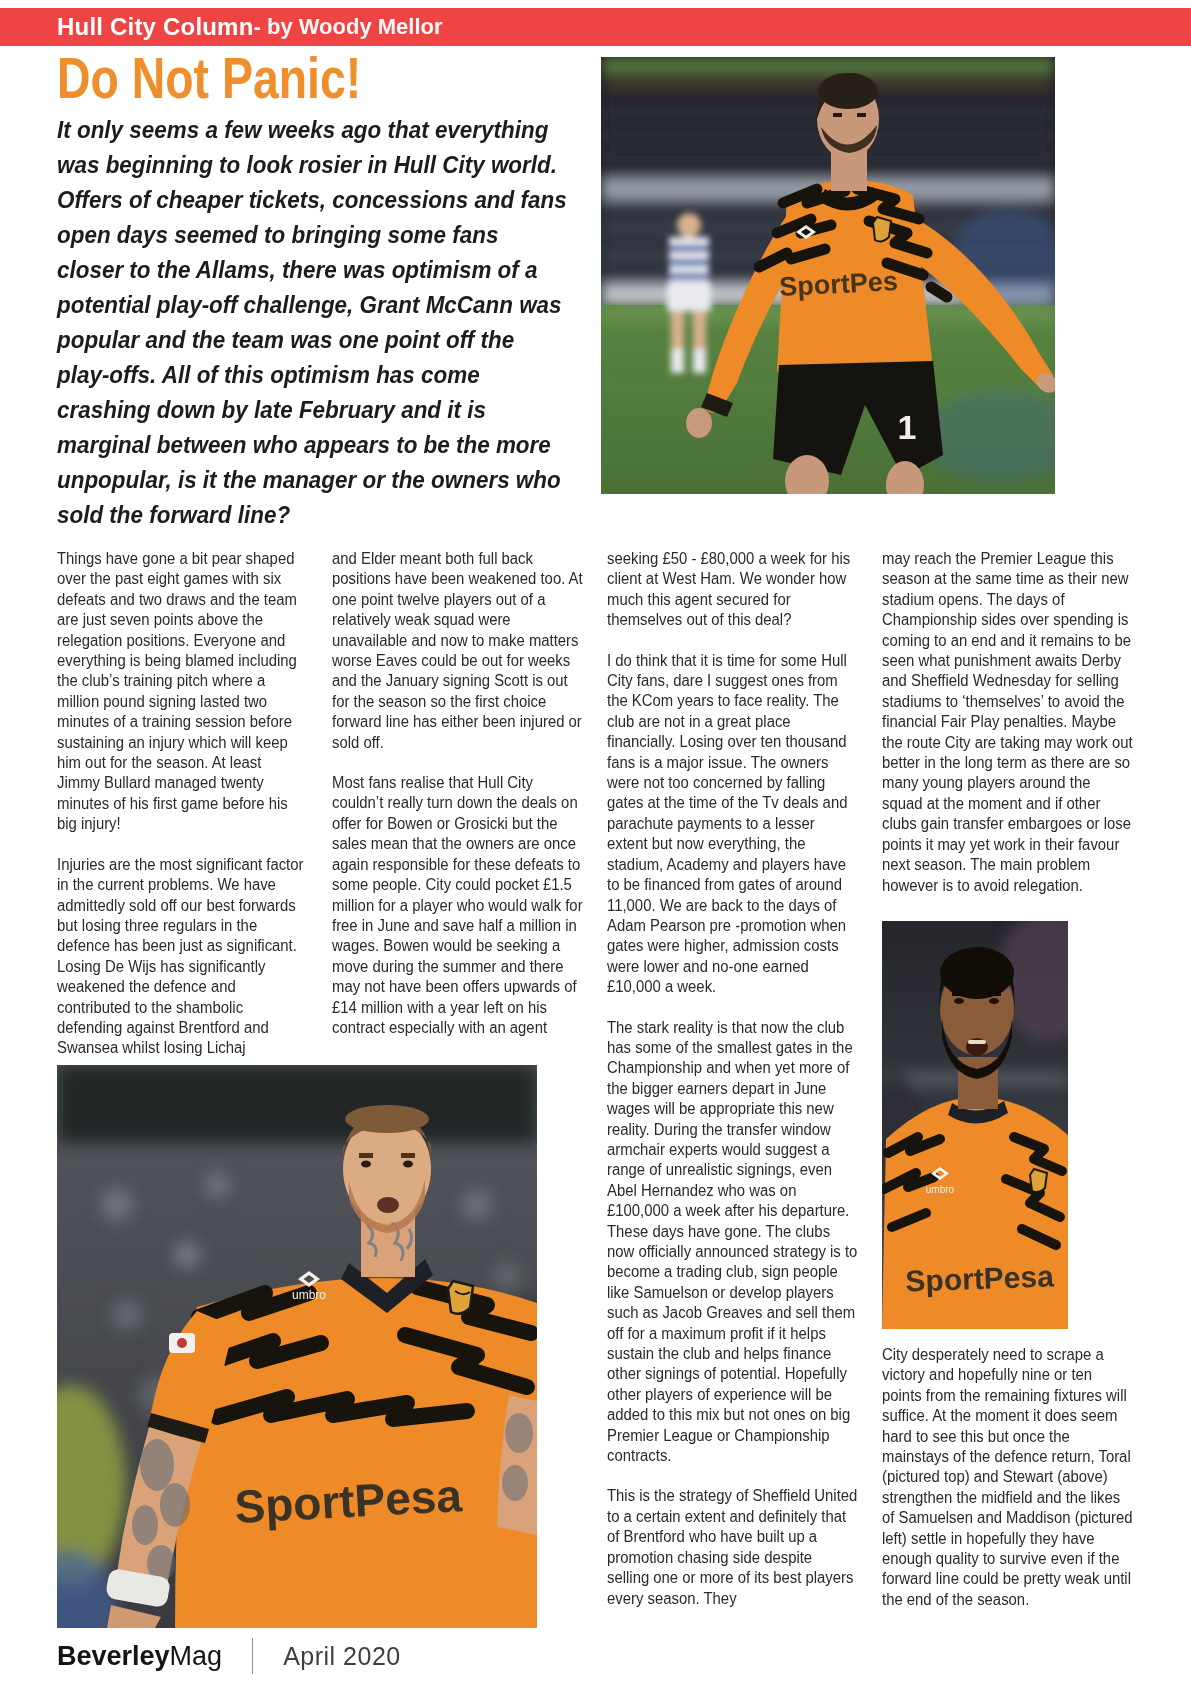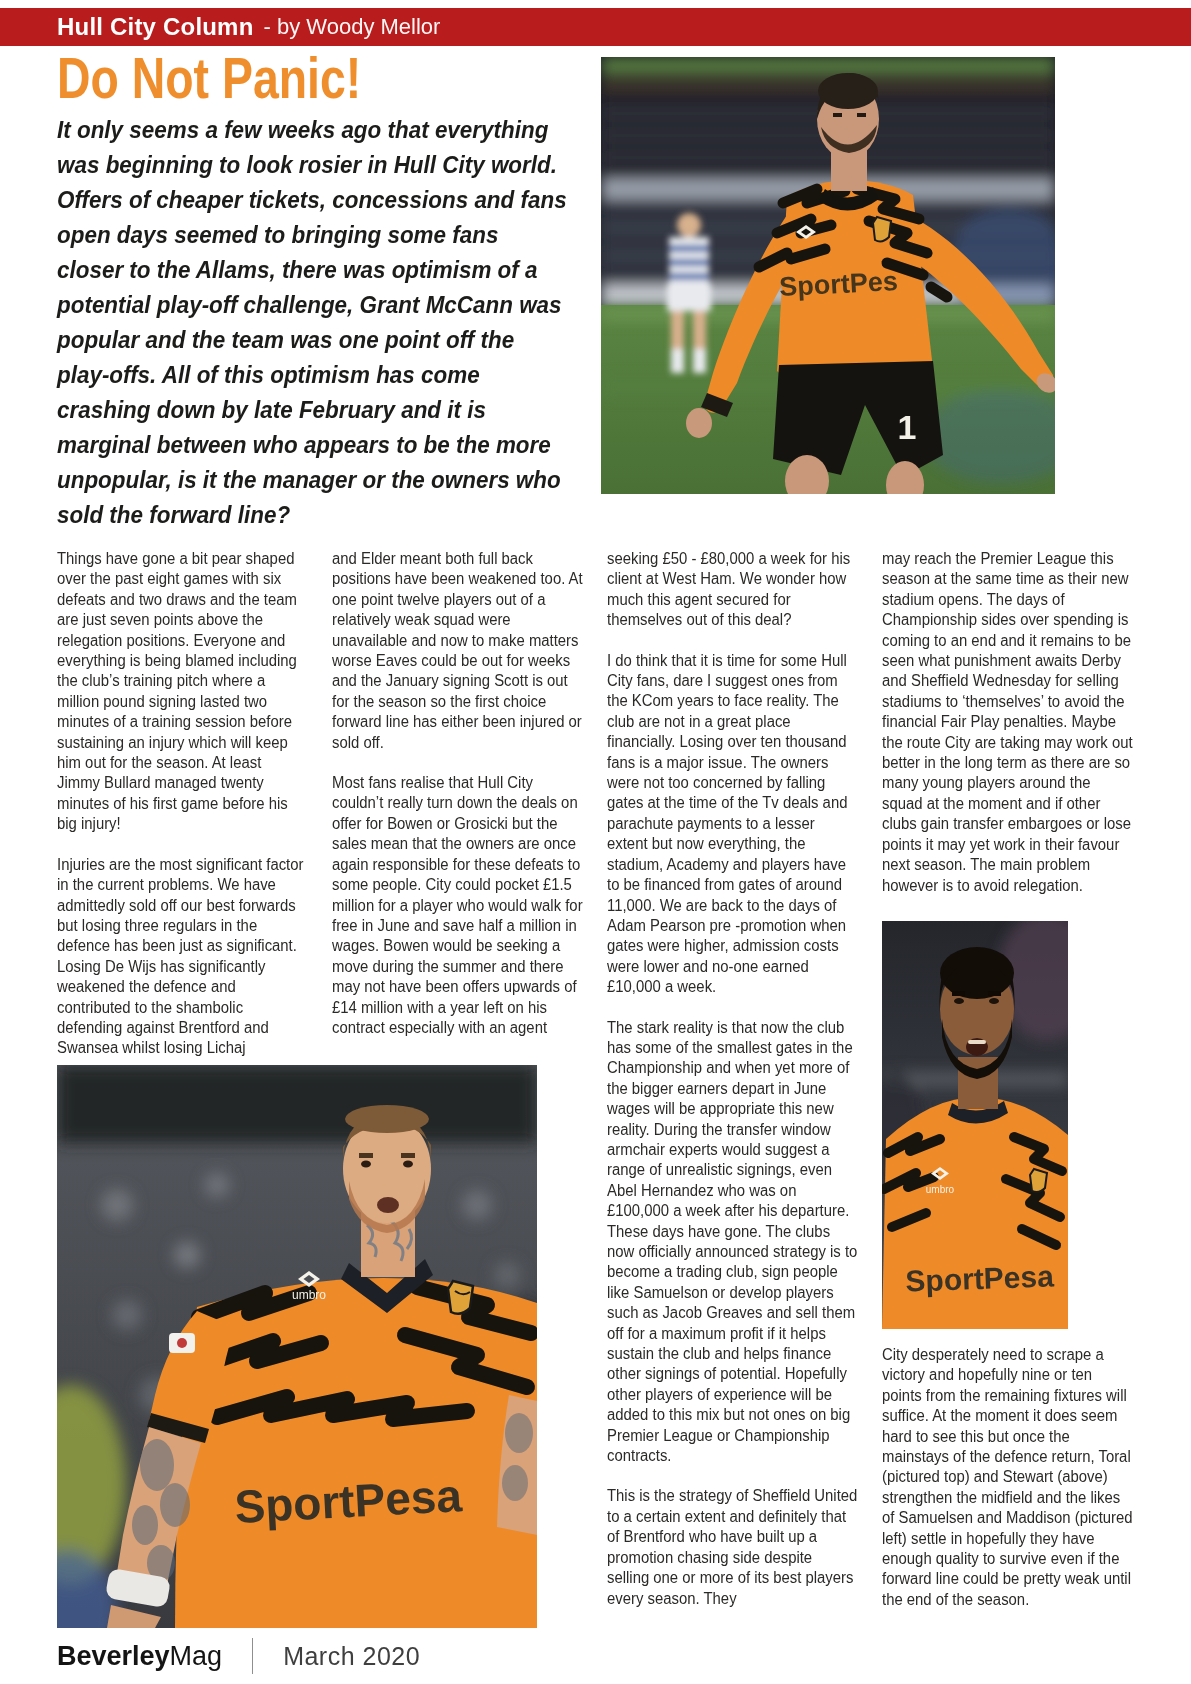--- a/index.html
+++ b/index.html
@@ -1,23 +1,23 @@
 <!DOCTYPE html>
 <html><head>
 <meta charset="utf-8">
 <style>
   * { margin:0; padding:0; box-sizing:border-box; }
   html,body { background:#ffffff; }
   body { font-family:"Liberation Sans", sans-serif; }
   .page { position:relative; width:1191px; height:1684px; background:#fff; overflow:hidden; }
 
   .topbar { position:absolute; left:0; top:8px; width:1191px; height:38px;
-            background:#b91c1c; color:#fff; display:flex; align-items:center; padding-left:57px; }
+            background:#ef4444; color:#fff; display:flex; align-items:center; padding-left:57px; }
   .topbar .title { font-weight:bold; font-size:24px; letter-spacing:.2px; }
-  .topbar .byline { font-weight:normal; font-size:22px; margin-left:10px; opacity:.96; }
+  .topbar .byline { font-weight:bold; font-size:22px; opacity:.96; }
 
   .headline { position:absolute; left:57px; top:44px; color:#EF8E2C; font-size:58px;
               font-weight:bold; letter-spacing:0; transform:scaleX(.8); transform-origin:left top;
               white-space:nowrap; }
 
   .intro { position:absolute; left:57px; top:112px; width:548px; font-style:italic; font-weight:bold;
            font-size:24px; line-height:35px; color:#1c1c1a; transform:scaleX(.935); transform-origin:left top; }
 
   .bodycol { position:absolute; top:549px; width:270px; font-size:16px; line-height:20.4px;
              color:#2b2a28; transform:scaleX(.93); transform-origin:left top; }
@@ -310,16 +310,16 @@
         <circle cx="125" cy="278" r="5" fill="#c23b3b"></circle>
 
         <text x="292" y="452" font-size="46" font-weight="bold" fill="#3b3226" text-anchor="middle" transform="rotate(-3 292 452)">SportPesa</text>
       </g>
     </svg>
   </div>
 
   <div class="footer">
     <span class="mag"><span class="bold">Beverley</span><span>Mag</span></span>
     <span class="rule"></span>
-    <span class="issue">March 2020</span>
+    <span class="issue">April 2020</span>
   </div>
 
 </div>
 
 </body></html>

